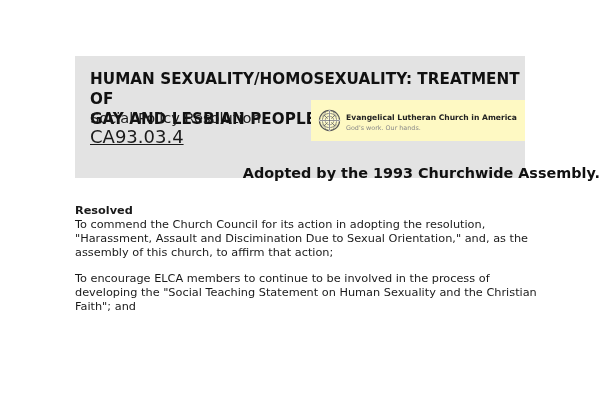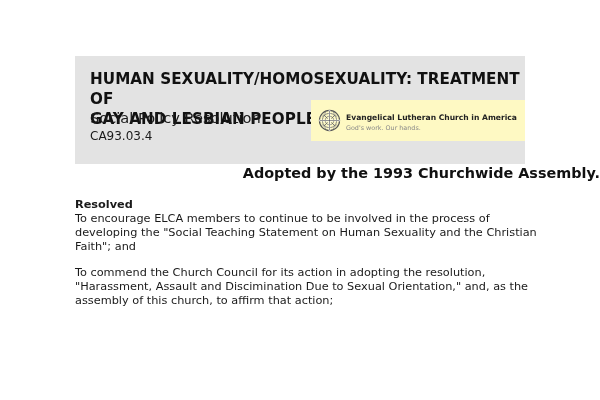--- a/index.html
+++ b/index.html
@@ -13,21 +13,21 @@
       position: relative;
       overflow: hidden;
       font-family: "DejaVu Sans", "Liberation Sans", sans-serif;
       color: #111111;
     }
     .header-box {
       position: absolute;
       left: 75px;
       top: 56px;
       width: 450px;
-      height: 108px;
+      height: 122px;
       background: #e3e3e3;
     }
     .title {
       position: absolute;
       left: 15px;
       top: 13px;
       width: 430px;
       margin: 0;
       font-weight: bold;
       font-size: 15.2px;
@@ -42,23 +42,24 @@
       margin: 0;
       font-size: 14.6px;
       line-height: 19px;
       color: #1a1a1a;
     }
     .code {
       position: absolute;
       left: 15px;
       top: 71px;
       margin: 0;
-      font-size: 12px;
+      font-size: 18px;
       line-height: 19px;
       color: #1a1a1a;
+      text-decoration: underline;
     }
     .logo-box {
       position: absolute;
       left: 236px;
       top: 44px;
       width: 214px;
       height: 41px;
       background: #fef9c3;
     }
     .logo-mark {
@@ -95,21 +96,21 @@
       text-align: right;
       margin: 0;
       font-weight: bold;
       font-size: 14.4px;
       line-height: 20px;
       color: #111111;
     }
     .body-block {
       position: absolute;
       left: 75px;
-      top: 198px;
+      top: 204px;
       width: 470px;
       font-size: 11.3px;
       line-height: 14px;
       color: #1a1a1a;
     }
     .resolved-label {
       font-weight: bold;
       margin: 0;
     }
     .para {
@@ -142,19 +143,19 @@
     </svg>
     <div class="logo-name">Evangelical Lutheran Church in America</div>
     <div class="logo-tagline">God's work. Our hands.</div>
   </div>
 </div>
 
 <h2 class="adopted">Adopted by the 1993 Churchwide Assembly.</h2>
 
 <div class="body-block">
   <p class="resolved-label">Resolved</p>
+  <p class="para">To commend the Church Council for its action in adopting the resolution,
+"Harassment, Assault and Discimination Due to Sexual Orientation," and, as the
+assembly of this church, to affirm that action;</p>
   <p class="para">To encourage ELCA members to continue to be involved in the process of
 developing the "Social Teaching Statement on Human Sexuality and the Christian
 Faith"; and</p>
-  <p class="para">To commend the Church Council for its action in adopting the resolution,
-"Harassment, Assault and Discimination Due to Sexual Orientation," and, as the
-assembly of this church, to affirm that action;</p>
 </div>
 
 </body></html>

